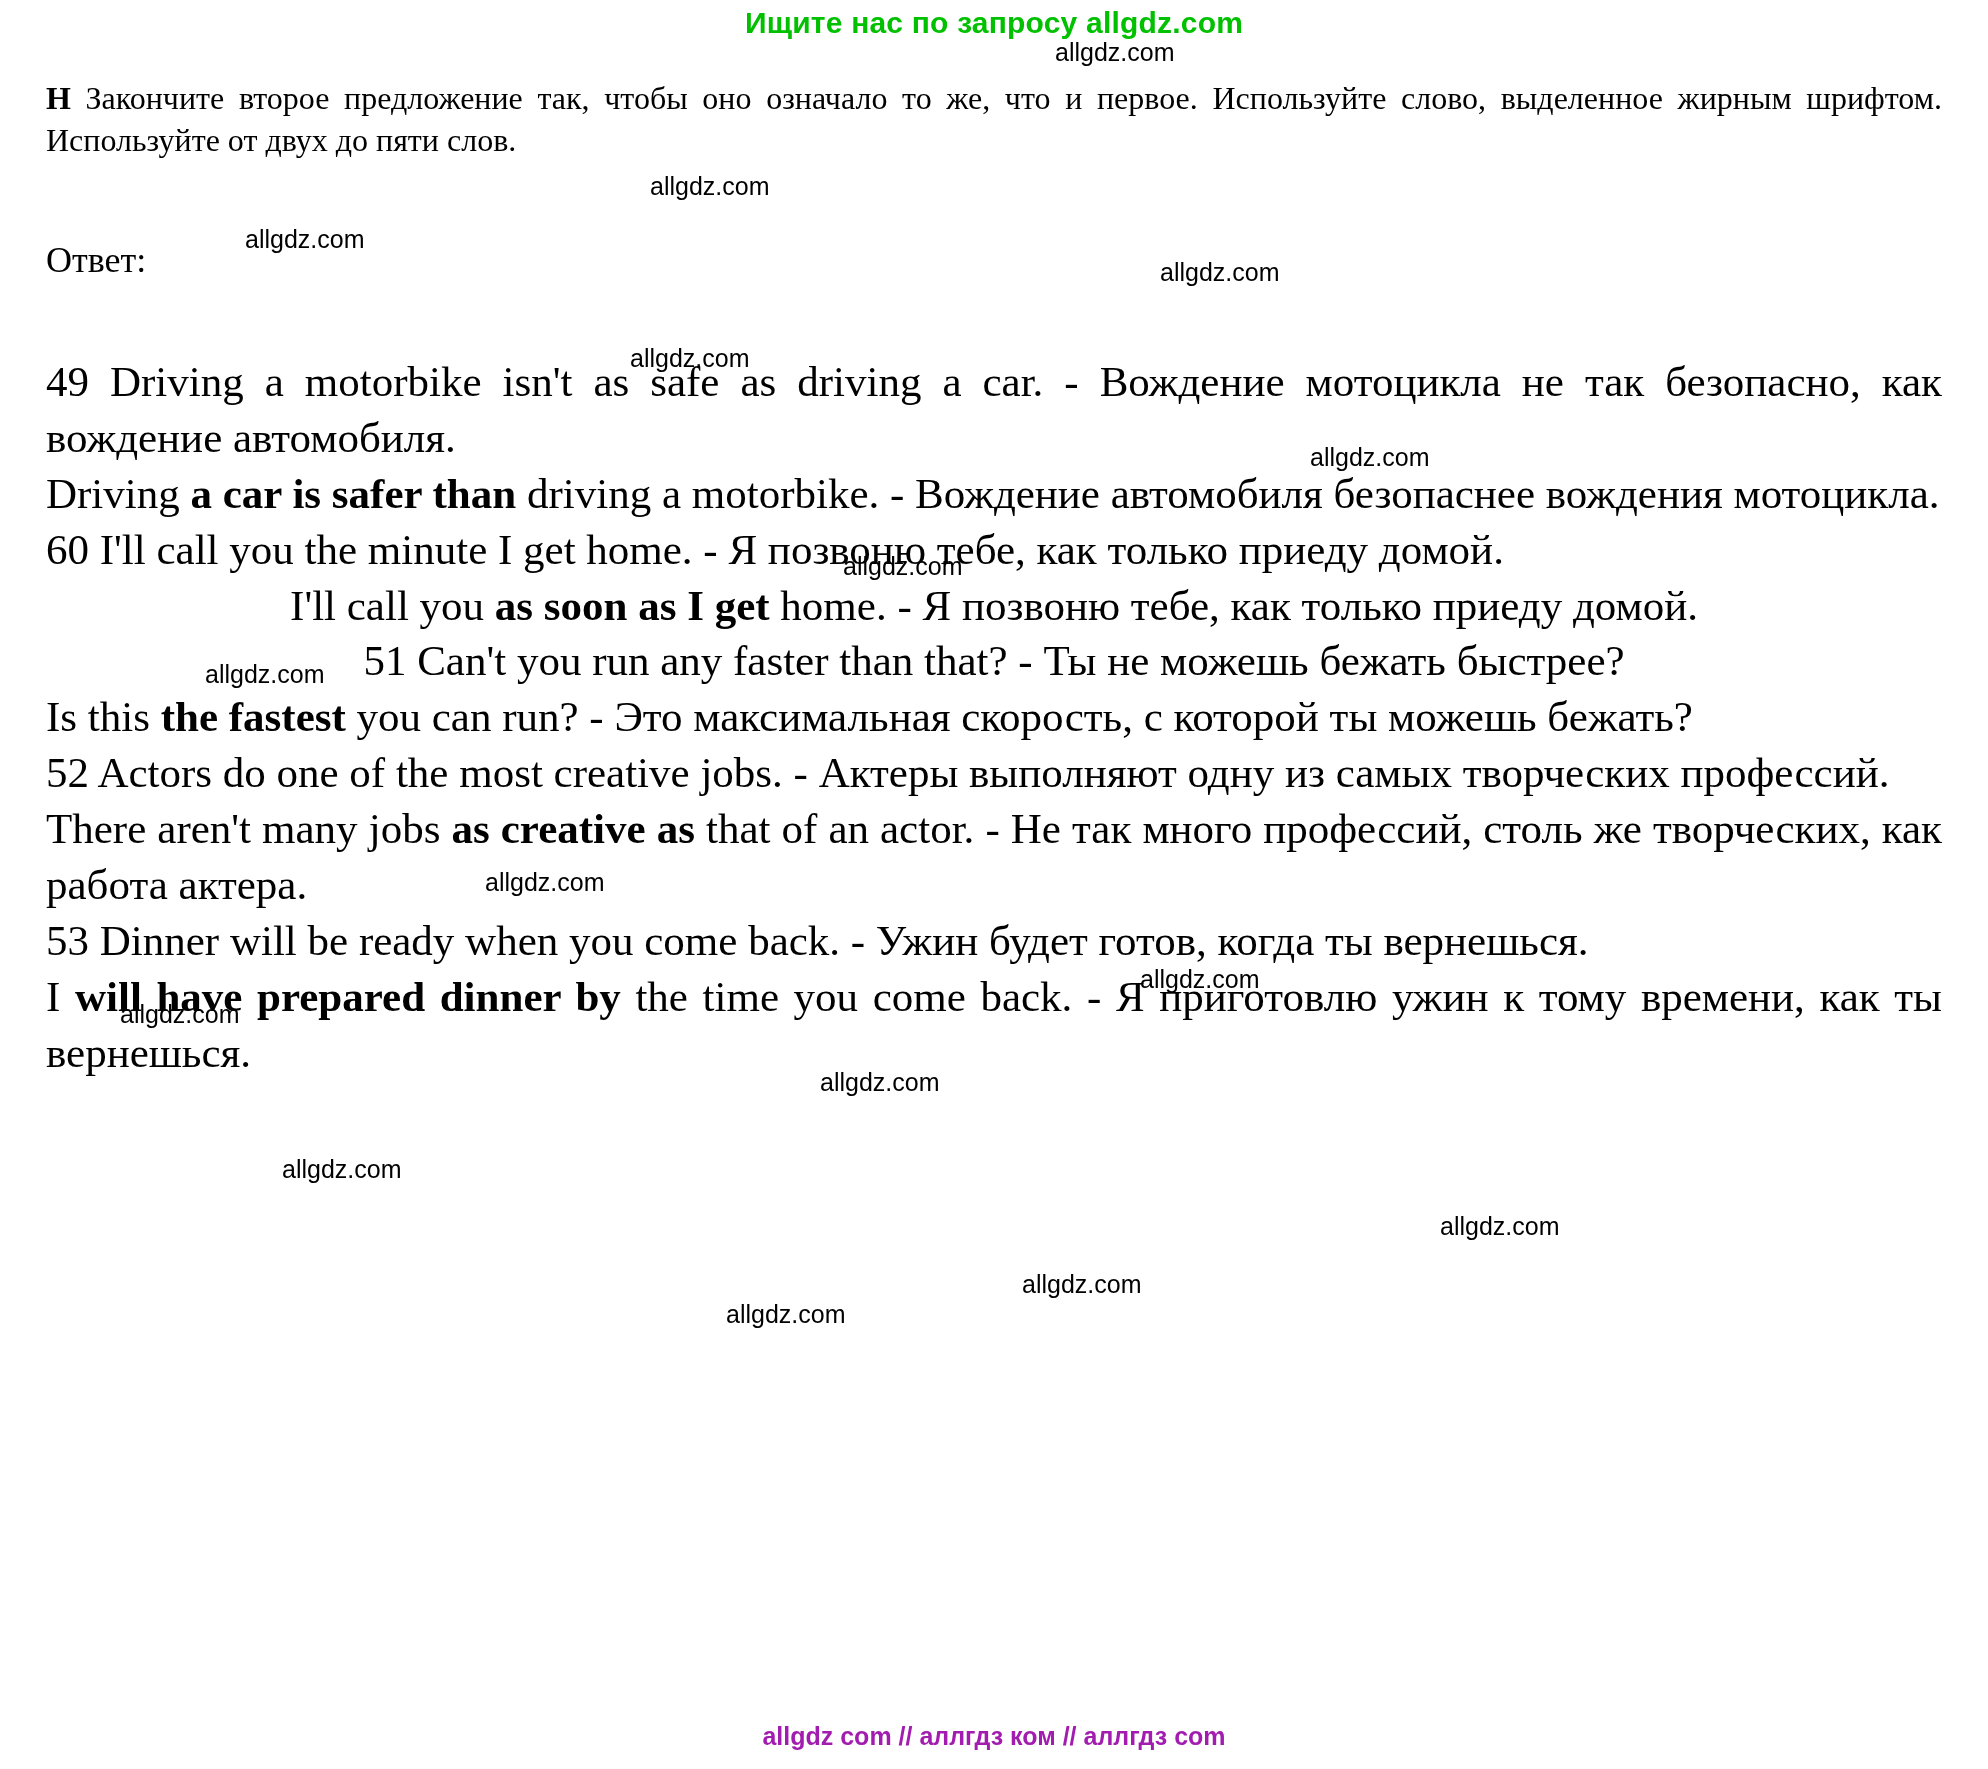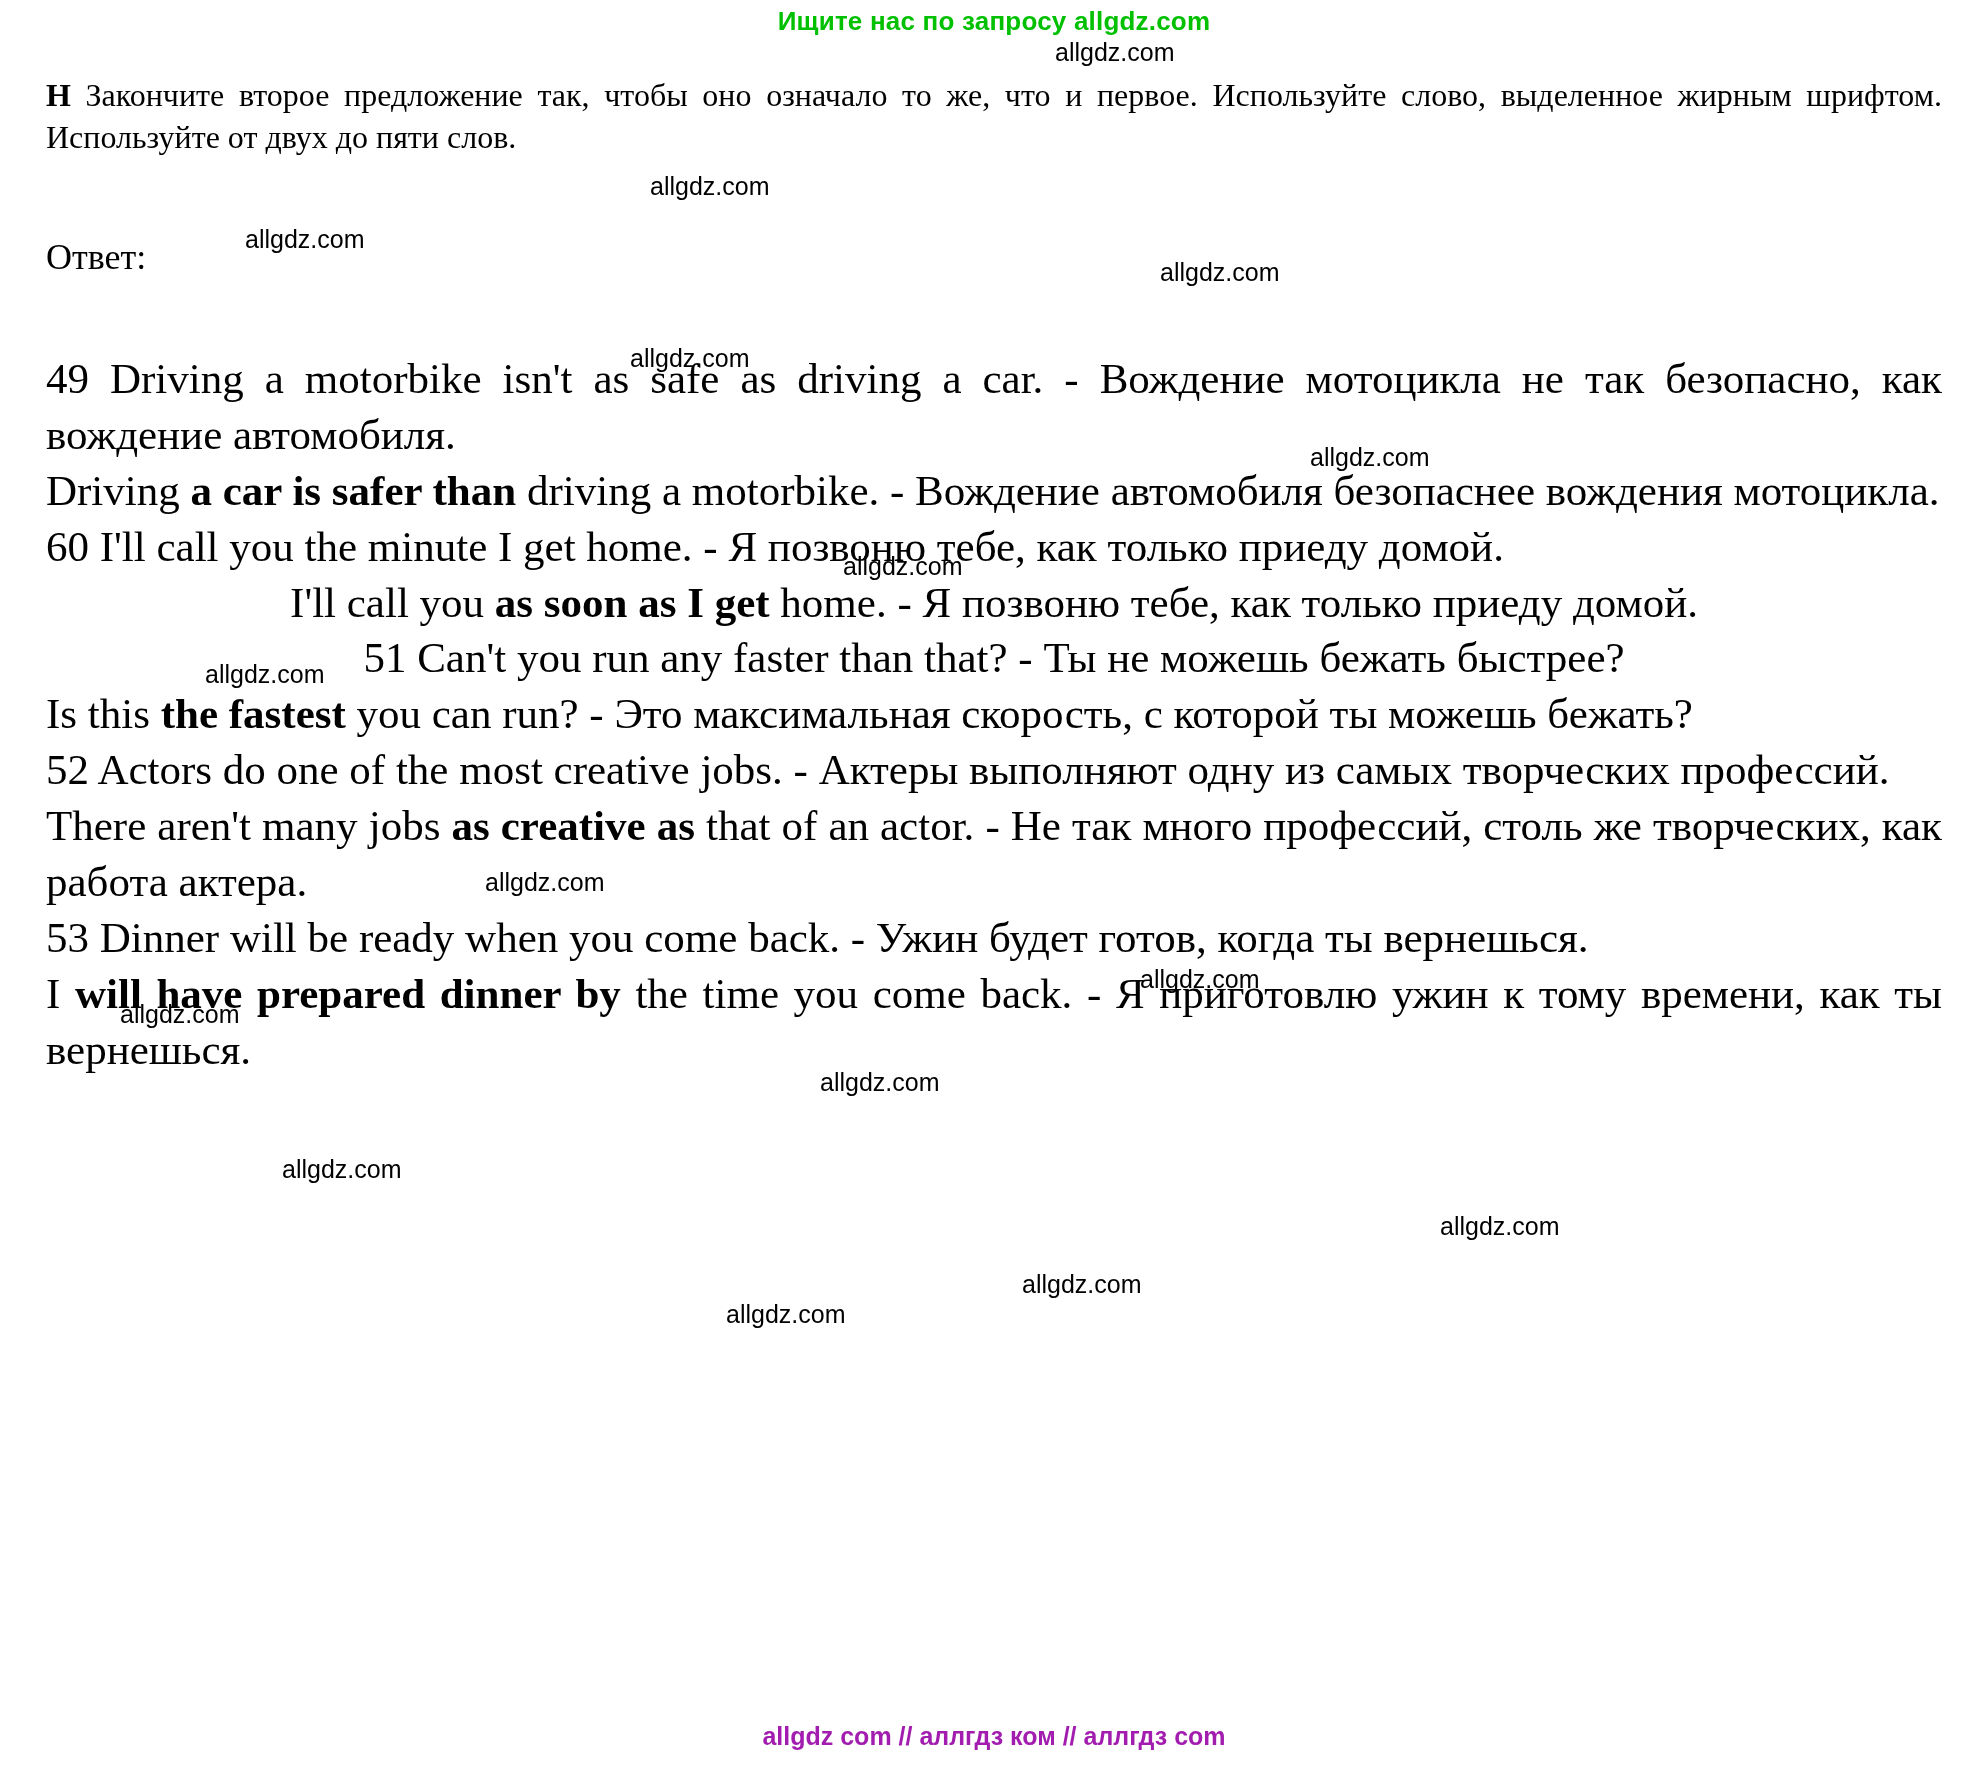--- a/index.html
+++ b/index.html
@@ -20,21 +20,21 @@
     position: relative;
     width: 1988px;
     height: 1769px;
     box-sizing: border-box;
     padding: 0 46px;
   }
 
   .top-banner {
     text-align: center;
     font-family: "Liberation Sans", sans-serif;
-    font-size: 26px;
+    font-size: 30px;
     color: #00c000;
     font-weight: bold;
     padding-top: 6px;
     letter-spacing: 0.2px;
   }
 
   .task-heading {
     margin-top: 38px;
     font-size: 32px;
     line-height: 1.30;

